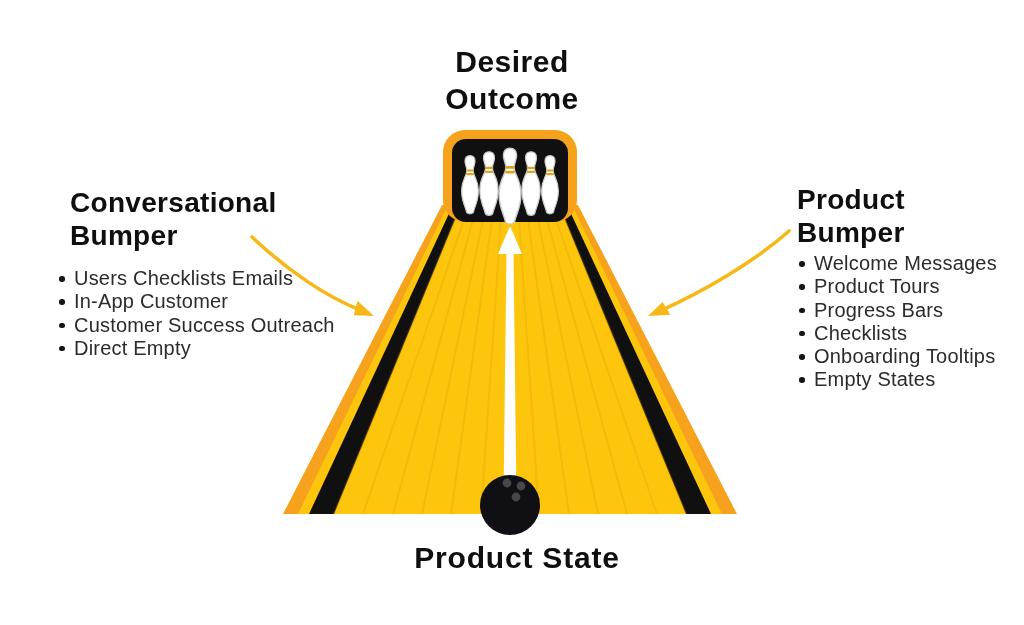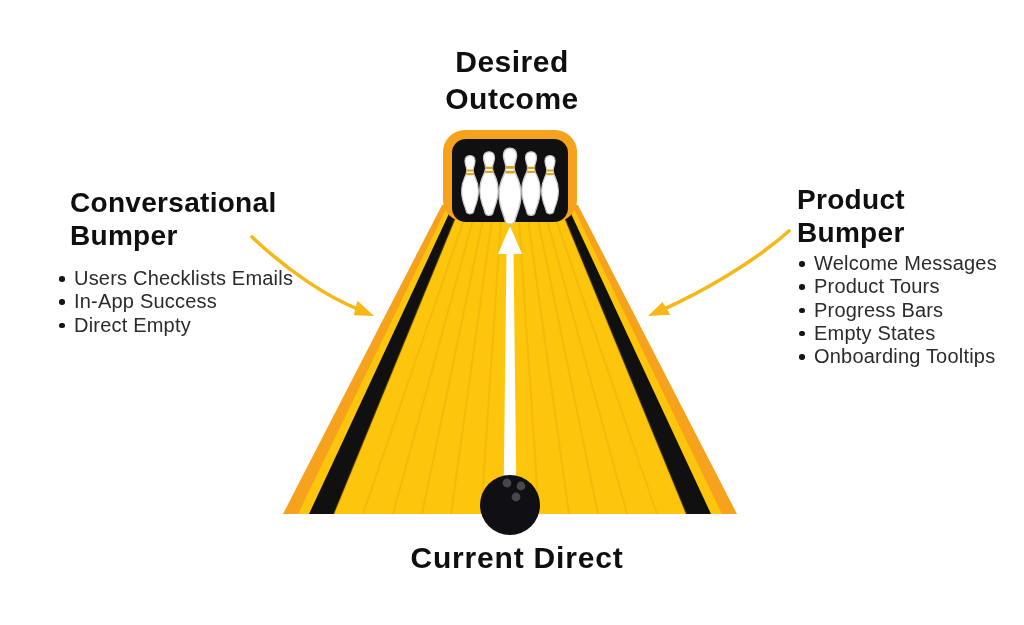--- a/index.html
+++ b/index.html
@@ -114,27 +114,29 @@
       <path fill="none" stroke-width="3.6" stroke-linecap="round" d="M789,231 C753,263 702,292 662,310" stroke="#F7B715"></path>
       <polygon points="0,0 -21,-8 -19,7" transform="translate(648,316) rotate(156)" fill="#F7B715"></polygon>
     </g>
   </svg>
 
   <div class="txt title">Desired Outcome</div>
 
   <div class="txt heading left">Conversational Bumper</div>
   <ul class="bullet-list left">
     <li>Users Checklists Emails</li>
-    <li>In-App Success</li>
+    <li>In-App Customer</li>
+    <li>Customer Success Outreach</li>
     <li>Direct Empty</li>
   </ul>
 
   <div class="txt heading right">Product Bumper</div>
   <ul class="bullet-list right">
     <li>Welcome Messages</li>
     <li>Product Tours</li>
     <li>Progress Bars</li>
+    <li>Checklists</li>
+    <li>Onboarding Tooltips</li>
     <li>Empty States</li>
-    <li>Onboarding Tooltips</li>
   </ul>
 
-  <div class="txt bottom-label">Current Direct</div>
+  <div class="txt bottom-label">Product State</div>
 </div>
 
 </body></html>

